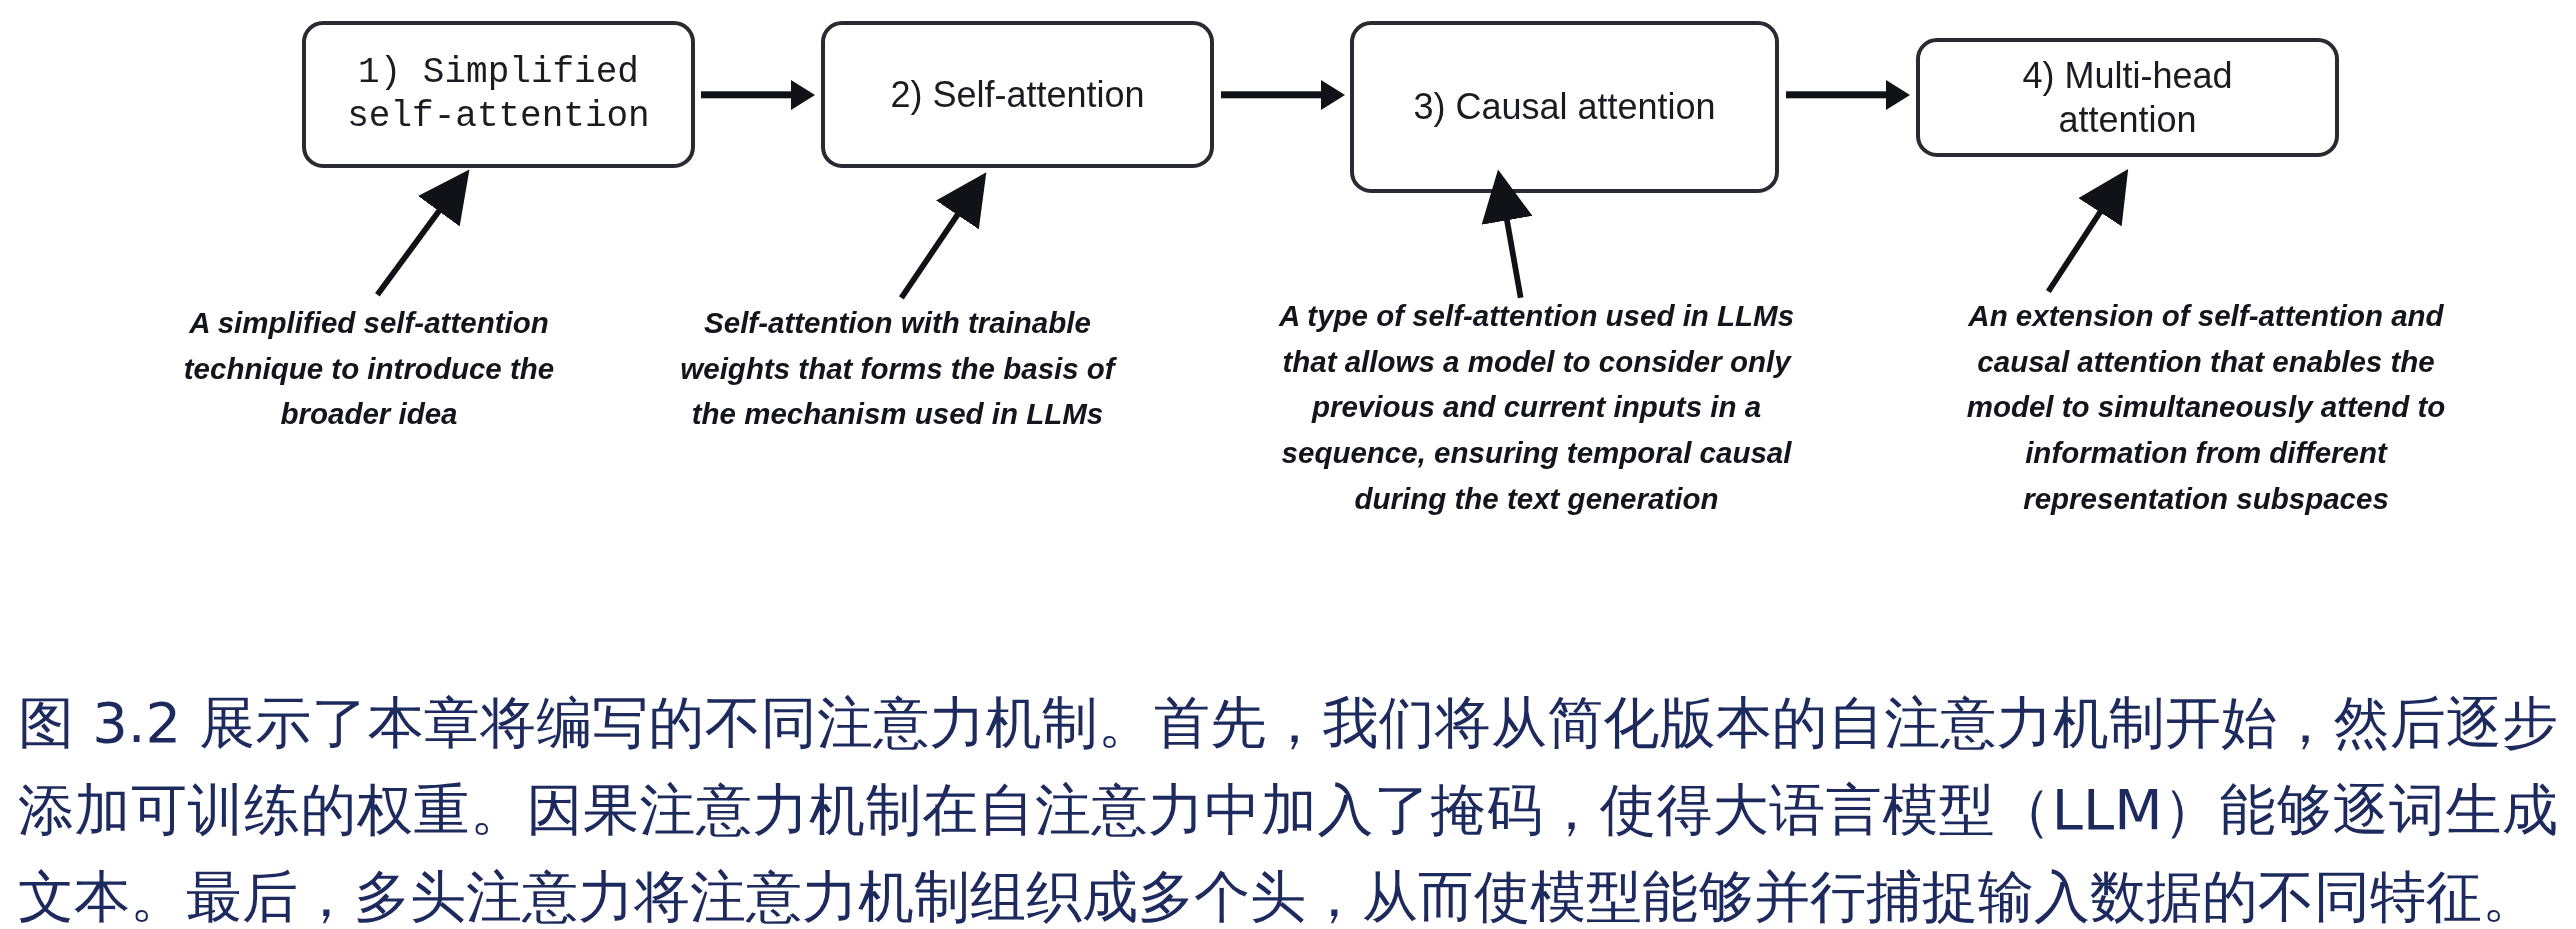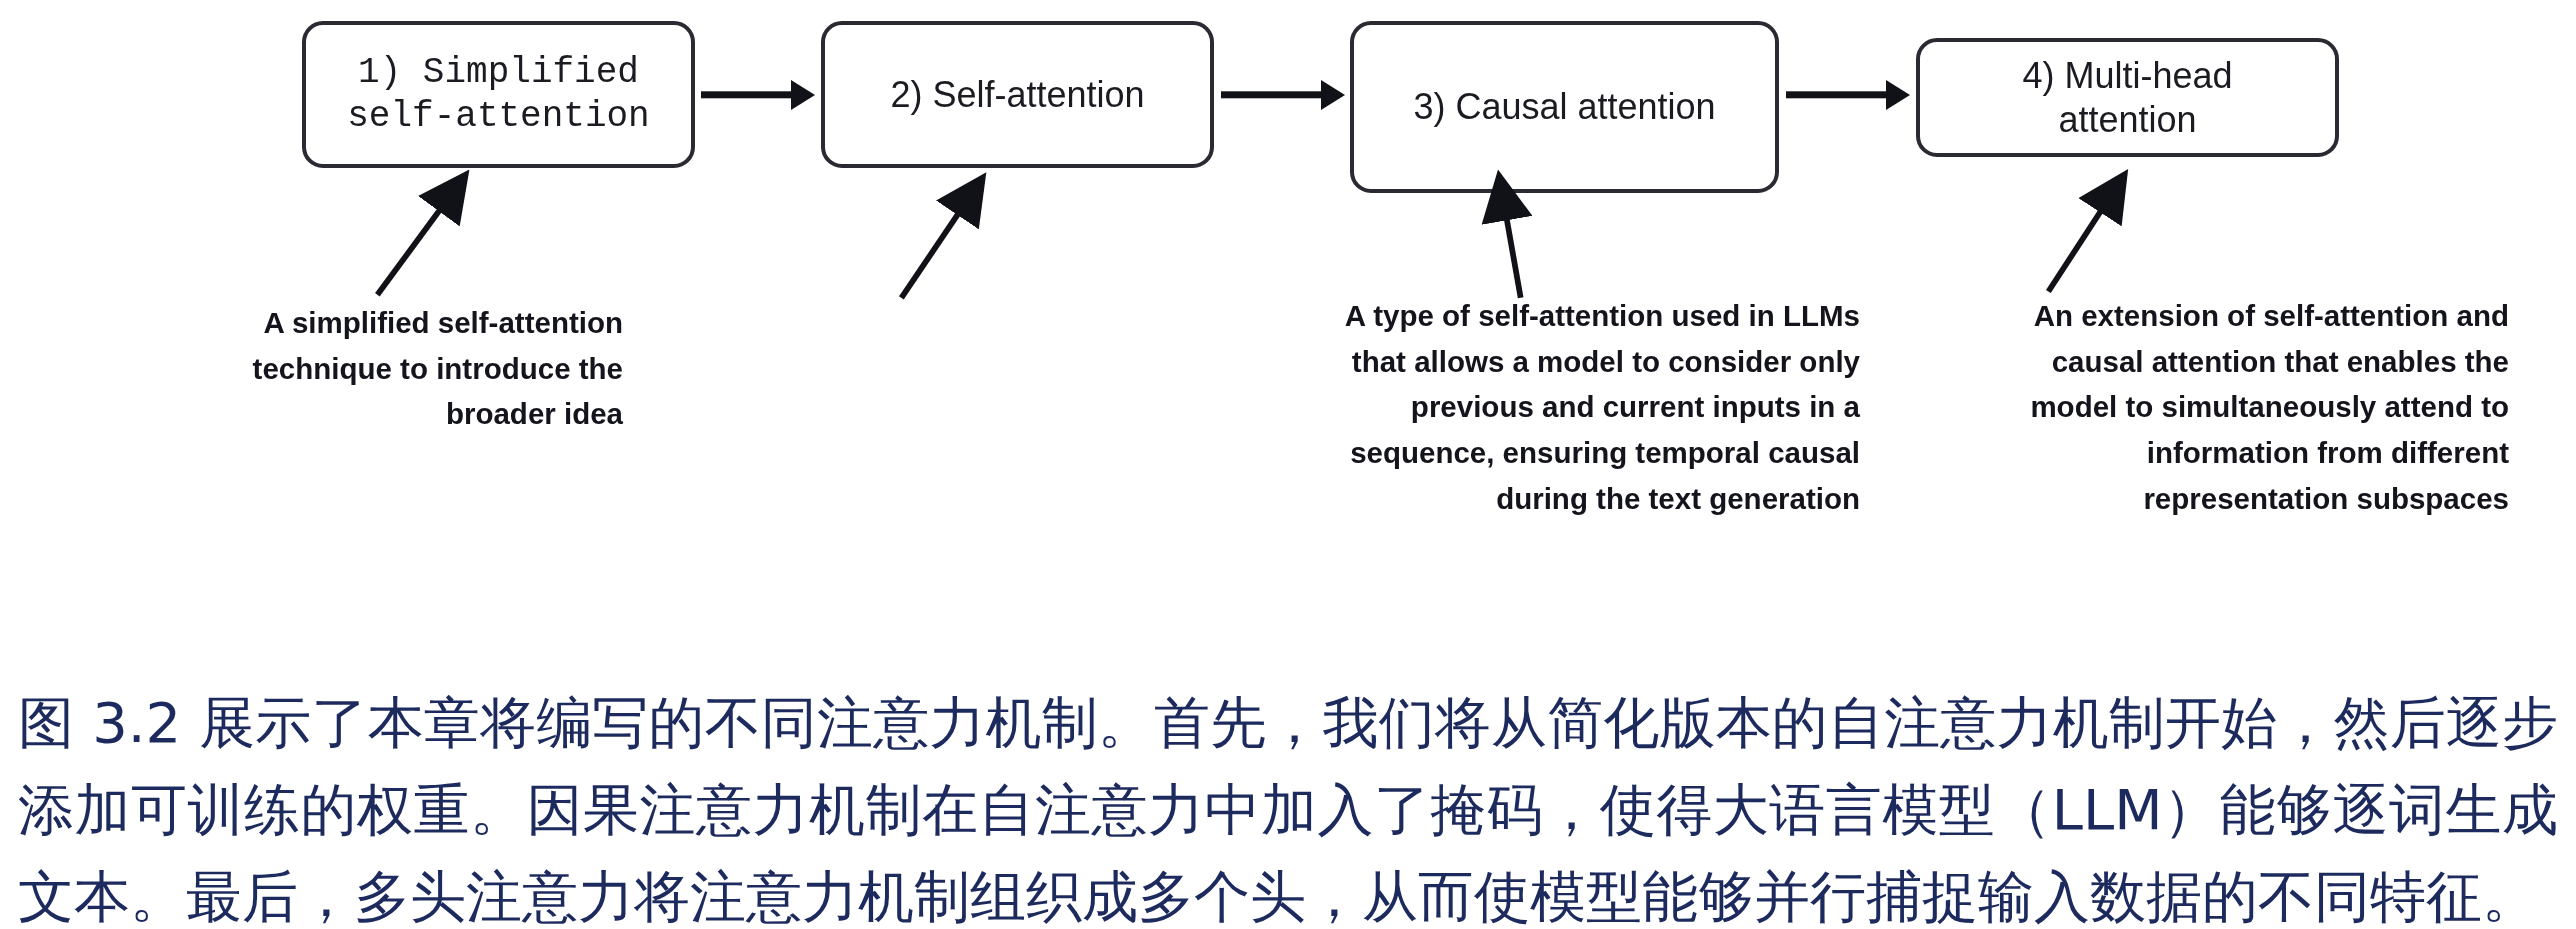--- a/index.html
+++ b/index.html
@@ -61,26 +61,27 @@
     width: 0;
     height: 0;
     border-top: 15.6px solid transparent;
     border-bottom: 15.6px solid transparent;
     border-left: 24.6px solid #111118;
     transform: translateY(-50%);
   }
 
   .caption {
     position: absolute;
-    text-align: right;
+    text-align: center;
     font-weight: bold;
     color: #14141c;
     font-size: 29.5px;
     line-height: 1.55;
     white-space: pre-line;
+    font-style: italic;
   }
 
   .uparrow {
     position: absolute;
     overflow: visible;
   }
 
   
   #body-text {
     position: absolute;
@@ -168,20 +169,23 @@
         <path d="M0,0 L9,4.5 L0,9 z" fill="#111118"></path>
       </marker>
     </defs>
     <line x1="20" y1="146" x2="106" y2="14" stroke="#111118" stroke-width="7" marker-end="url(#ah4)"></line>
   </svg>
 
   <div class="caption" style="left:115px; top:300px; width:508px;">A simplified self-attention
 technique to introduce the
 broader idea</div>
 
+  <div class="caption" style="left:631px; top:300px; width:533px;">Self-attention with trainable
+weights that forms the basis of
+the mechanism used in LLMs</div>
 
   <div class="caption" style="left:1213px; top:293px; width:647px;">A type of self-attention used in LLMs
 that allows a model to consider only
 previous and current inputs in a
 sequence, ensuring temporal causal
 during the text generation</div>
 
   <div class="caption" style="left:1903px; top:293px; width:606px;">An extension of self-attention and
 causal attention that enables the
 model to simultaneously attend to

